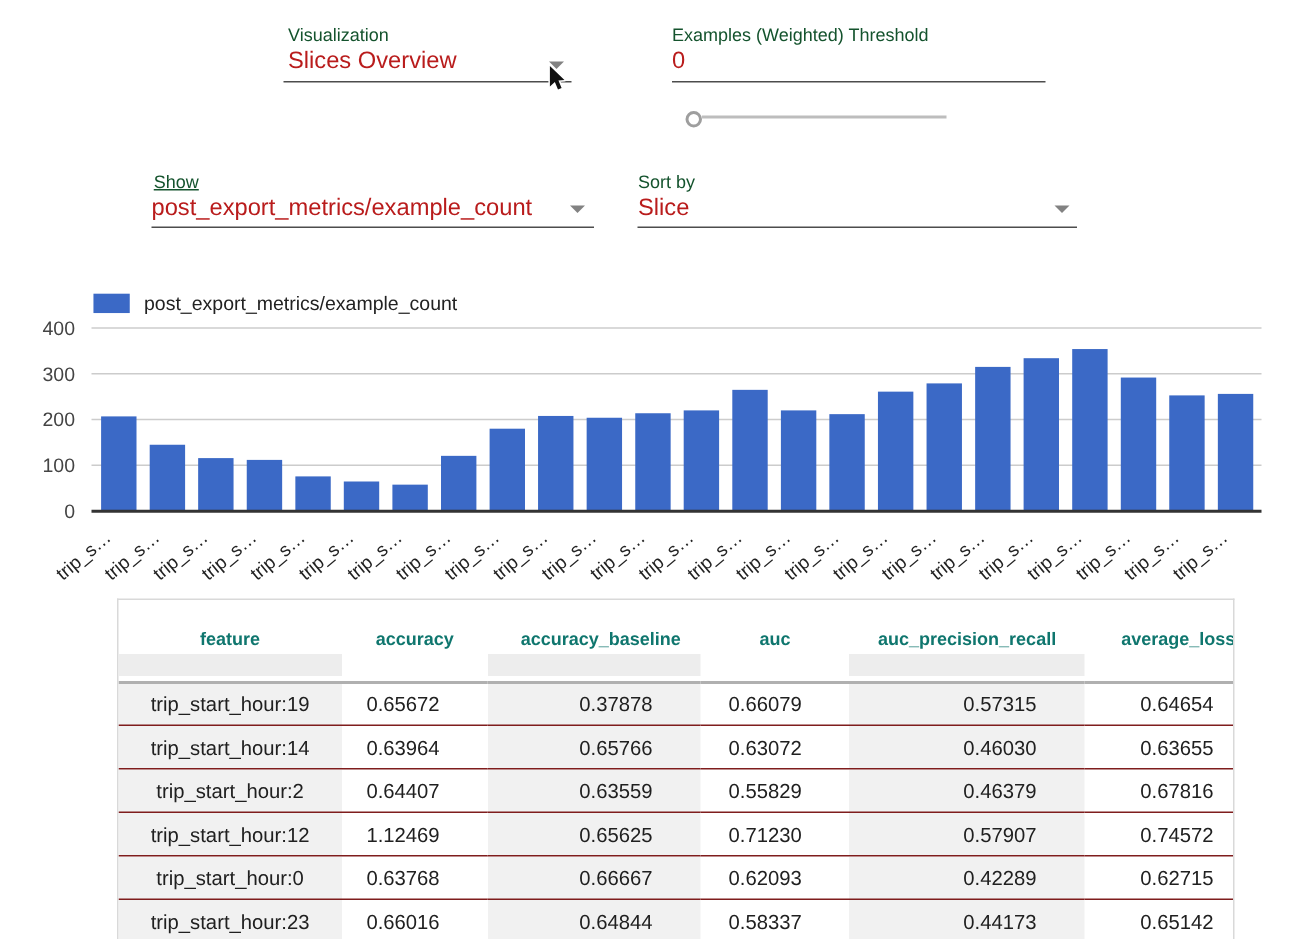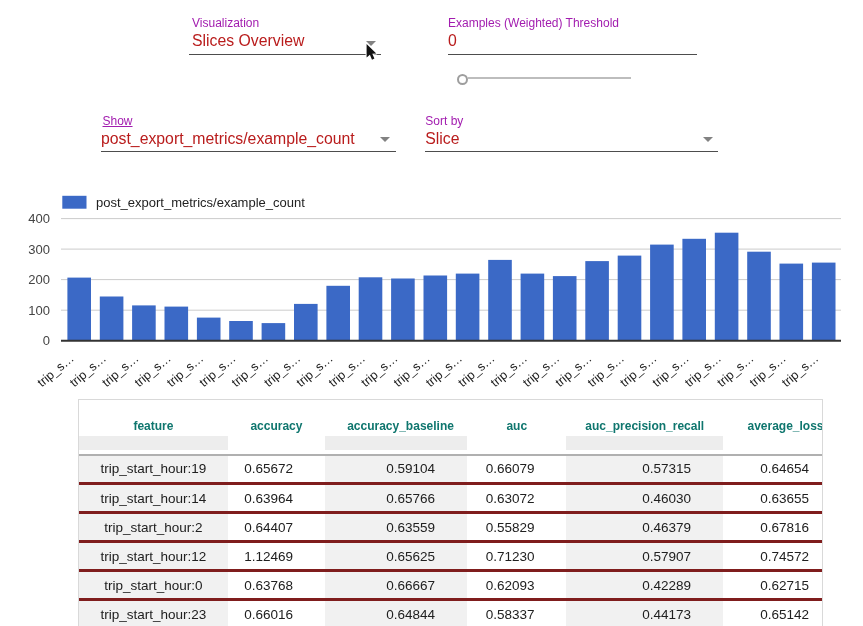--- a/index.html
+++ b/index.html
@@ -1,28 +1,28 @@
 <!DOCTYPE html>
 <html><head><meta charset="utf-8">
 <style>
 * { margin:0; padding:0; box-sizing:border-box; }
 html,body { width:863px; height:626px; background:#fff; font-family:"Liberation Sans", sans-serif; overflow:hidden; }
 .abs { position:absolute; }
-.lbl { font-size:12px; color:#a21caf; }
+.lbl { font-size:12px; color:#14532d; }
 .big { font-size:15.8px; color:#b91c1c; }
 .uline { height:1.2px; background:#4d4d4d; }
 .tri { width:0; height:0; border-left:5.1px solid transparent; border-right:5.1px solid transparent; border-top:5.4px solid #828282; }
 table { border-collapse:collapse; table-layout:fixed; width:762px; font-size:13.5px; color:#202020; }
 td,th { overflow:hidden; white-space:nowrap; }
 th { font-size:12px; font-weight:bold; color:#0f766e; height:36px; vertical-align:middle; padding-top:15px; }
 th:nth-child(3) { padding-left:9px; }
 th:nth-child(6) { padding-left:7px; }
 tr.filter td { height:18.5px; }
 tr.filter td:nth-child(odd) { background:linear-gradient(#ededed 0 14.5px, #fff 14.5px); }
-tbody td { border-bottom:3px solid #7f1d1d; }
+tbody td { border-bottom:1px solid #7f1d1d; }
 tbody td:nth-child(odd) { background:#f1f1f1; }
 tbody tr { height:29px; }
 tbody tr.r1 { height:29px; }
 td.c0 { text-align:center; }
 td.n { text-align:right; padding-right:32px; }
 </style></head>
 <body>
 
 <div class="abs lbl" style="left:192px; top:16px;">Visualization</div>
 <div class="abs big" style="left:192px; top:31.8px;">Slices Overview</div>
@@ -136,21 +136,21 @@
           <td></td>
           <td></td>
           <td></td>
           <td></td>
         </tr>
 </thead>
 <tbody>
 <tr class="r1">
           <td class="c0">trip_start_hour:19</td>
           <td class="n">0.65672</td>
-          <td class="n">0.59104</td>
+          <td class="n">0.37878</td>
           <td class="n">0.66079</td>
           <td class="n">0.57315</td>
           <td class="n">0.64654</td>
         </tr>
 <tr>
           <td class="c0">trip_start_hour:14</td>
           <td class="n">0.63964</td>
           <td class="n">0.65766</td>
           <td class="n">0.63072</td>
           <td class="n">0.46030</td>

